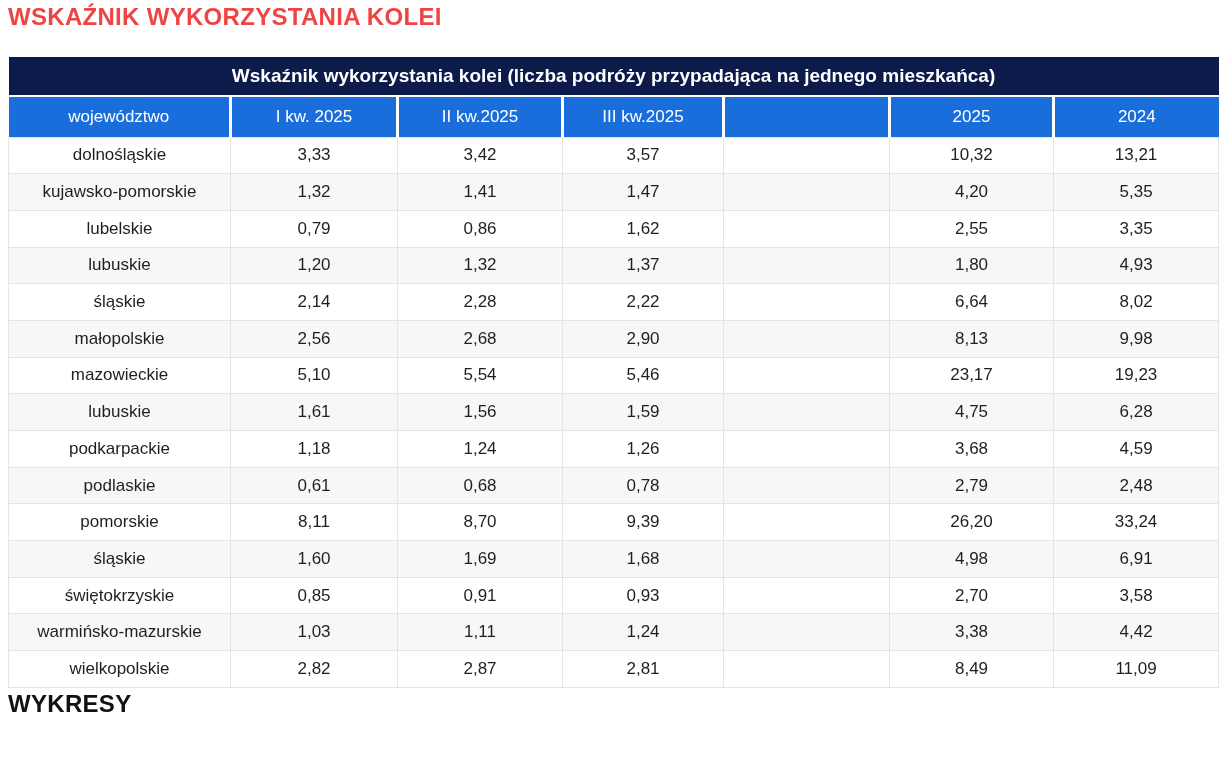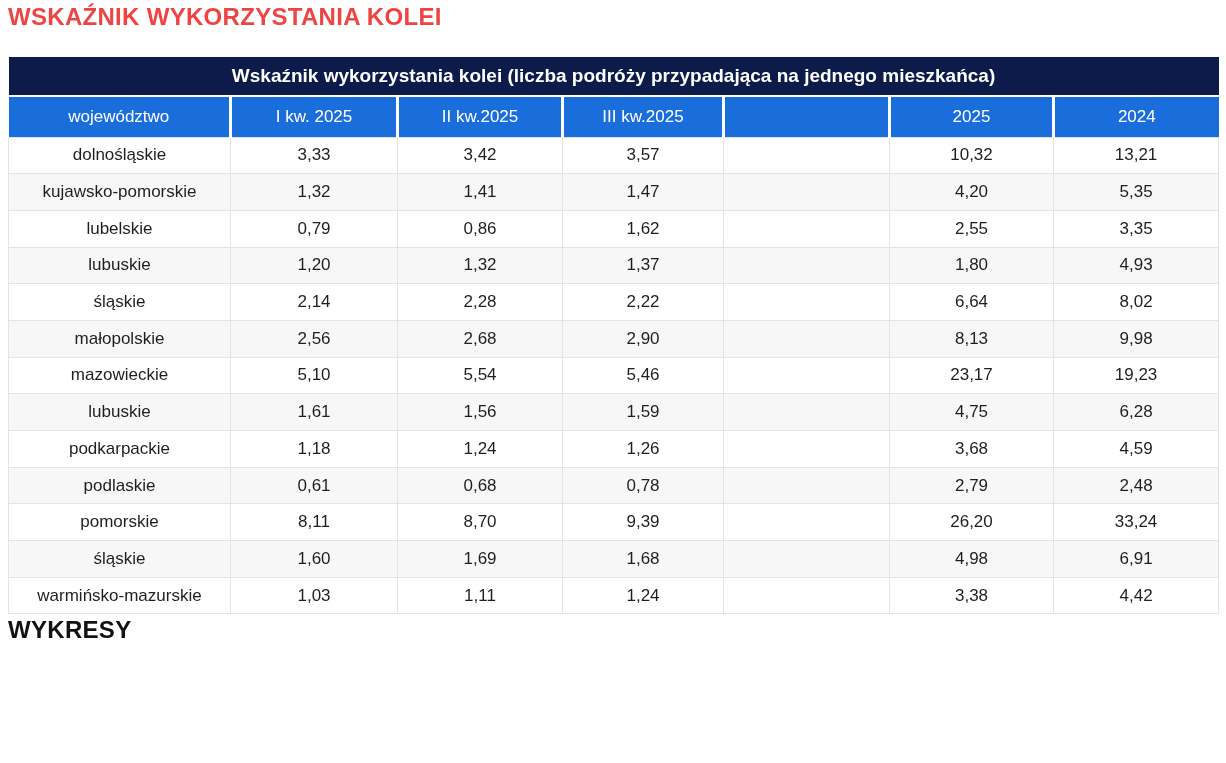--- a/index.html
+++ b/index.html
@@ -225,26 +225,44 @@
         <tr>
           <td>śląskie</td>
           <td>1,60</td>
           <td>1,69</td>
           <td>1,68</td>
           <td></td>
           <td>4,98</td>
           <td>6,91</td>
         </tr>
         <tr>
+          <td>świętokrzyskie</td>
+          <td>0,85</td>
+          <td>0,91</td>
+          <td>0,93</td>
+          <td></td>
+          <td>2,70</td>
+          <td>3,58</td>
+        </tr>
+        <tr>
           <td>warmińsko-mazurskie</td>
           <td>1,03</td>
           <td>1,11</td>
           <td>1,24</td>
           <td></td>
           <td>3,38</td>
           <td>4,42</td>
         </tr>
+        <tr>
+          <td>wielkopolskie</td>
+          <td>2,82</td>
+          <td>2,87</td>
+          <td>2,81</td>
+          <td></td>
+          <td>8,49</td>
+          <td>11,09</td>
+        </tr>
       </tbody>
   </table>
 
   <h2 class="footer-heading">WYKRESY</h2>
 
 </div>
 
 </body></html>

